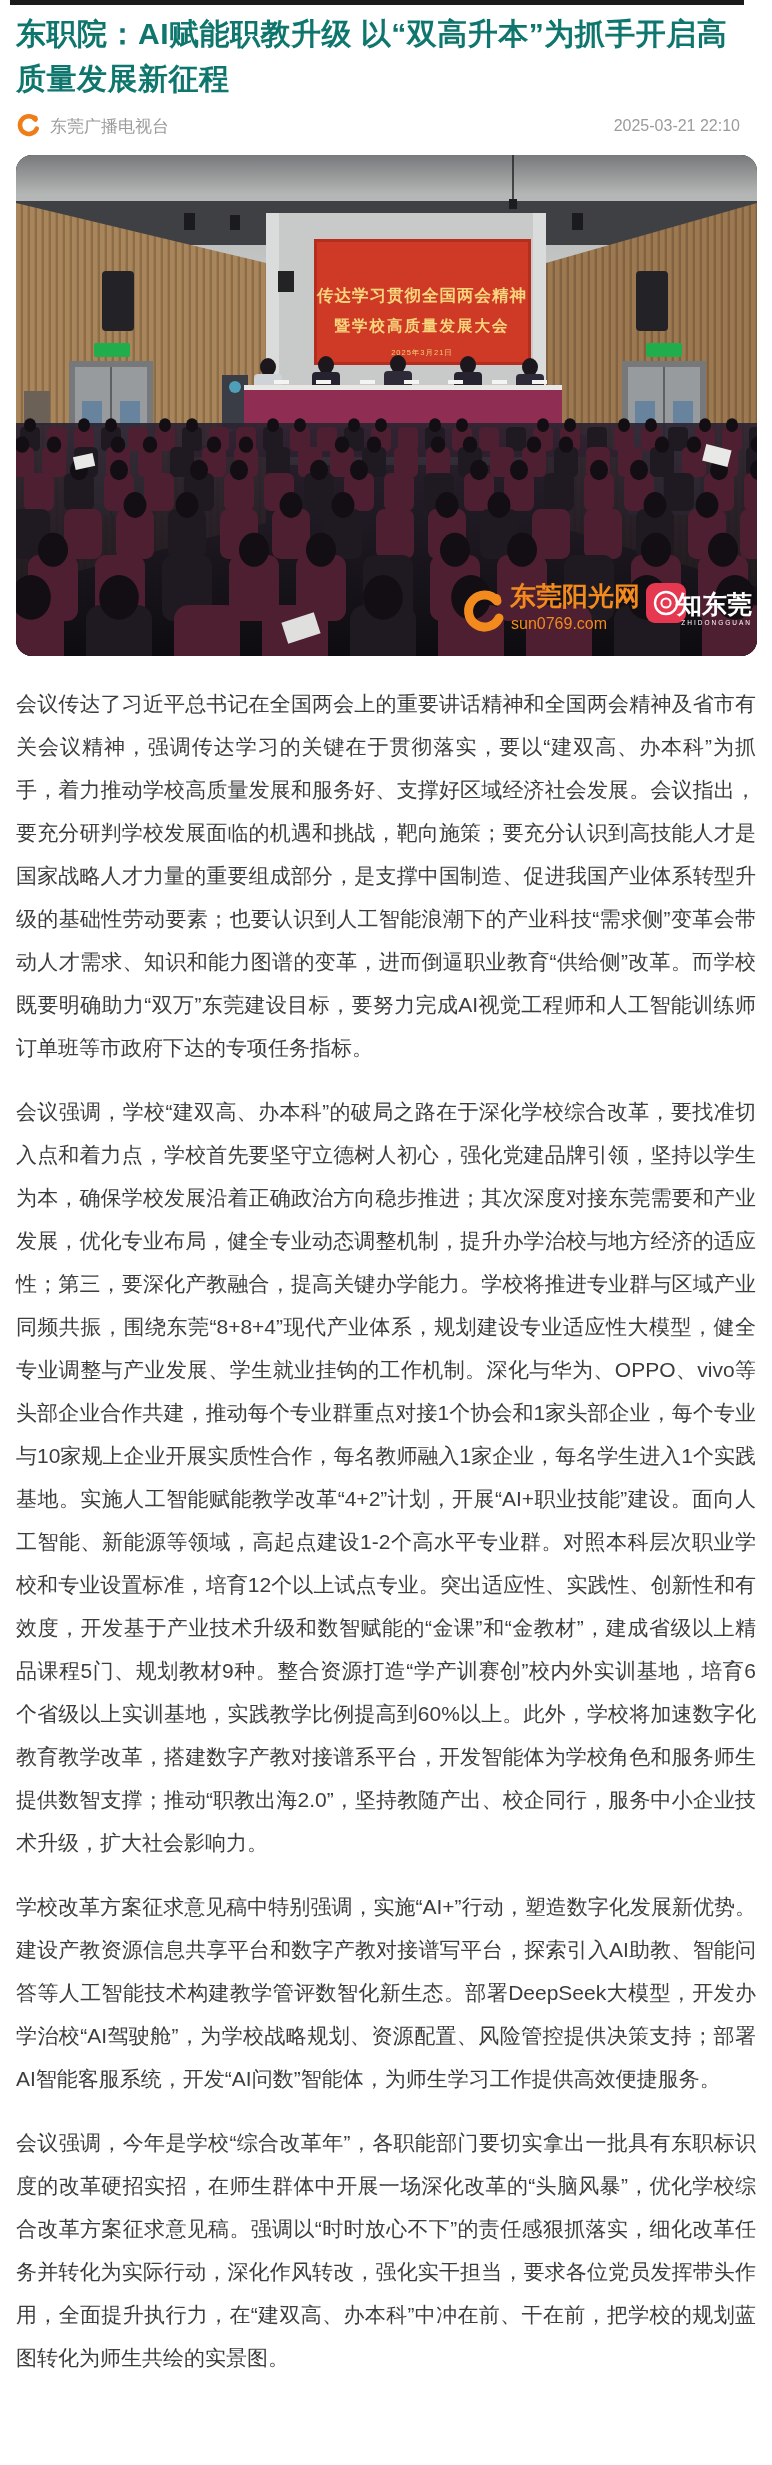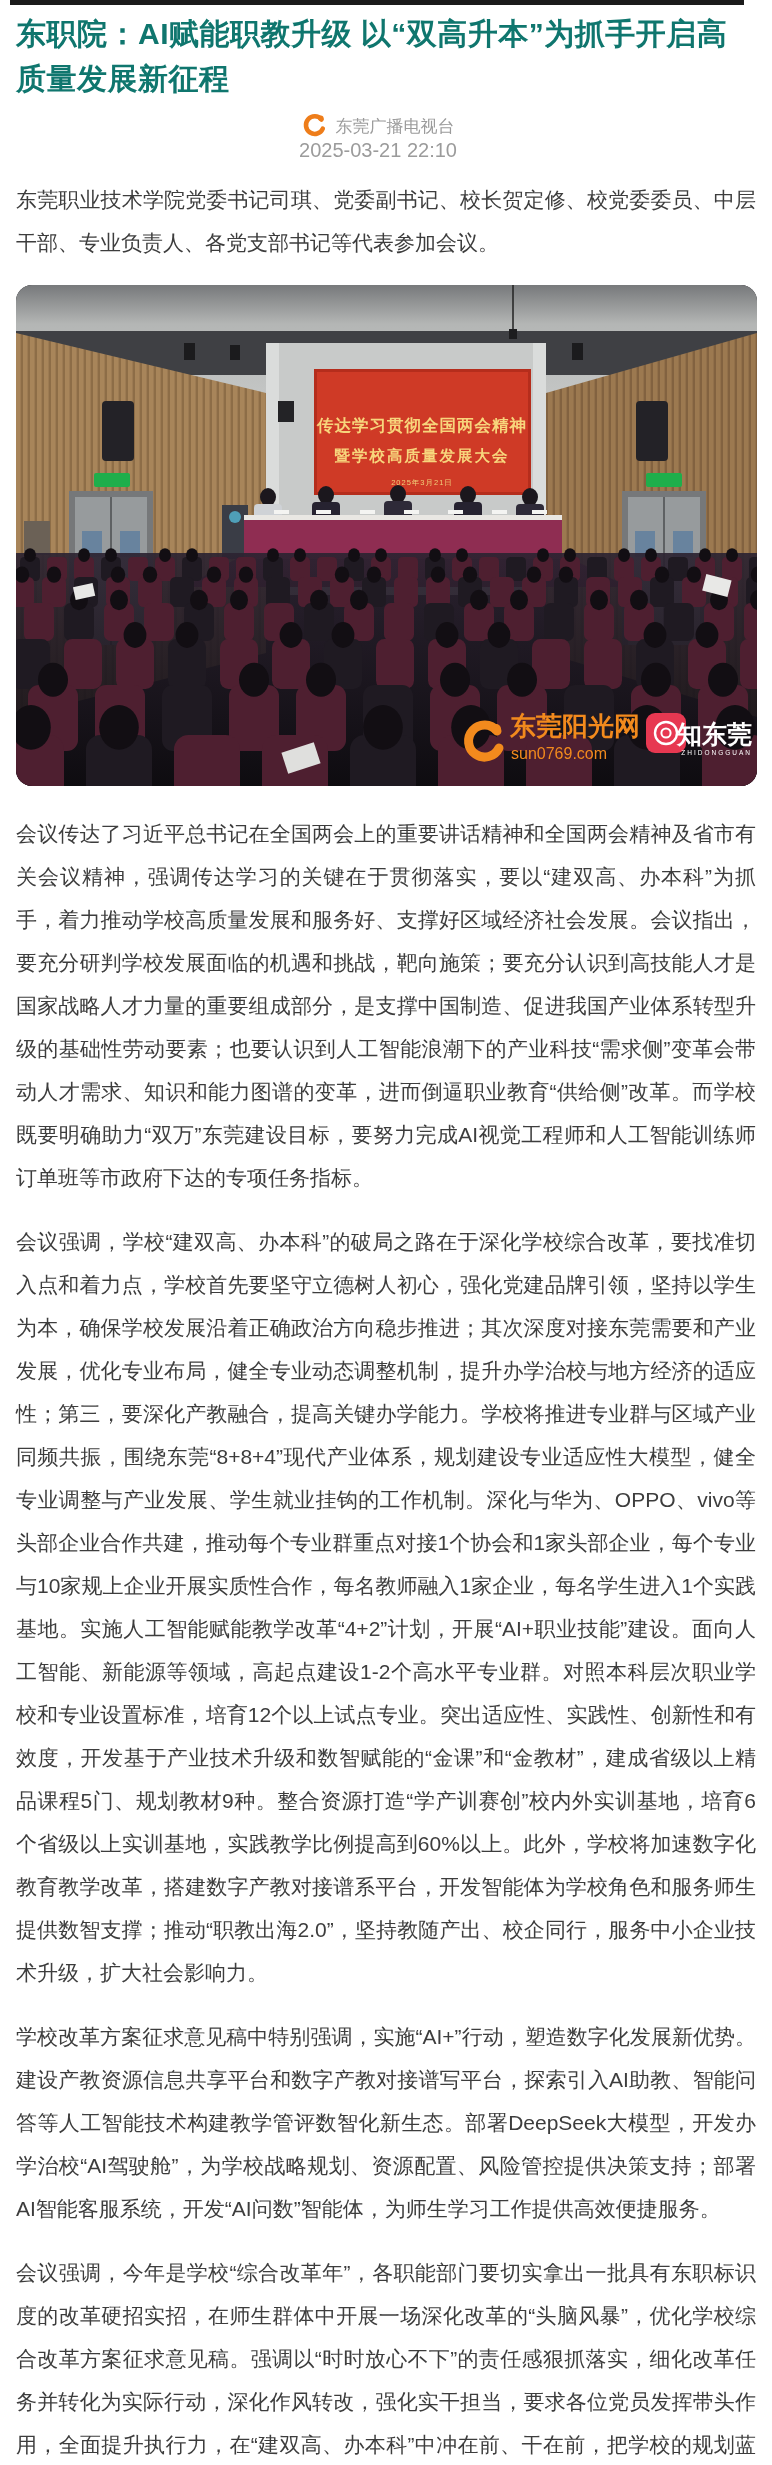--- a/index.html
+++ b/index.html
@@ -13,25 +13,25 @@
   .top-bar {
     height:5px; background:#1b1b1b;
     margin:0 28px 6px 10px;
   }
   h1.article-title {
     font-size:30px; line-height:45px; font-weight:700;
     color:#0f766e; margin:4px 0 12px 0; letter-spacing:0.5px;
   }
   .byline {
     display:flex; align-items:center; justify-content:space-between;
-    color:#9b9b9b; margin:2px 16px 16px 0;flex-direction:column;
+    color:#9b9b9b; margin:2px 16px 16px 0;
   }
   .byline-left { display:flex; align-items:center; gap:8px; }
   .byline-source { font-size:17px; }
-  .byline-date { font-size:20px; }
+  .byline-date { font-size:16px; }
   .logo-swirl { width:26px; height:26px; display:block; }
   .article p {
     font-size:21px; line-height:43px; margin:0 0 21px 0;
     text-align:justify; color:#3d3d3d;
   }
   .photo-wrap {
     width:741px; height:501px; margin:2px 0 26px 0;
     border-radius:16px; overflow:hidden; background:#1a161d;
   }
   .photo-wrap svg { display:block; width:100%; height:100%; }
@@ -51,21 +51,20 @@
       <svg class="logo-swirl" viewBox="0 0 40 40">
         <path d="M30 10 A 13.5 13.5 0 1 0 32 24" fill="none" stroke="#ee7d1a" stroke-width="7" stroke-linecap="round"></path>
         <circle cx="29" cy="8" r="4.2" fill="#ee7d1a"></circle>
       </svg>
       <span class="byline-source">东莞广播电视台</span>
     </div>
     <span class="byline-date">2025-03-21 22:10</span>
   </div>
 
   <div class="article">
-    <p>东莞职业技术学院党委书记司琪、党委副书记、校长贺定修、校党委委员、中层干部、专业负责人、各党支部书记等代表参加会议。</p>
 
     <div class="photo-wrap">
       <svg id="photo-svg" viewBox="0 0 741 501" preserveAspectRatio="none">
         <defs>
           <pattern id="woodL" width="7" height="12" patternUnits="userSpaceOnUse">
             <rect width="7" height="12" fill="#a8855a"></rect>
             <rect x="4.6" width="2.4" height="12" fill="#8d6d47"></rect>
           </pattern>
           <pattern id="woodR" width="7" height="12" patternUnits="userSpaceOnUse">
             <rect width="7" height="12" fill="#9c7950"></rect>

